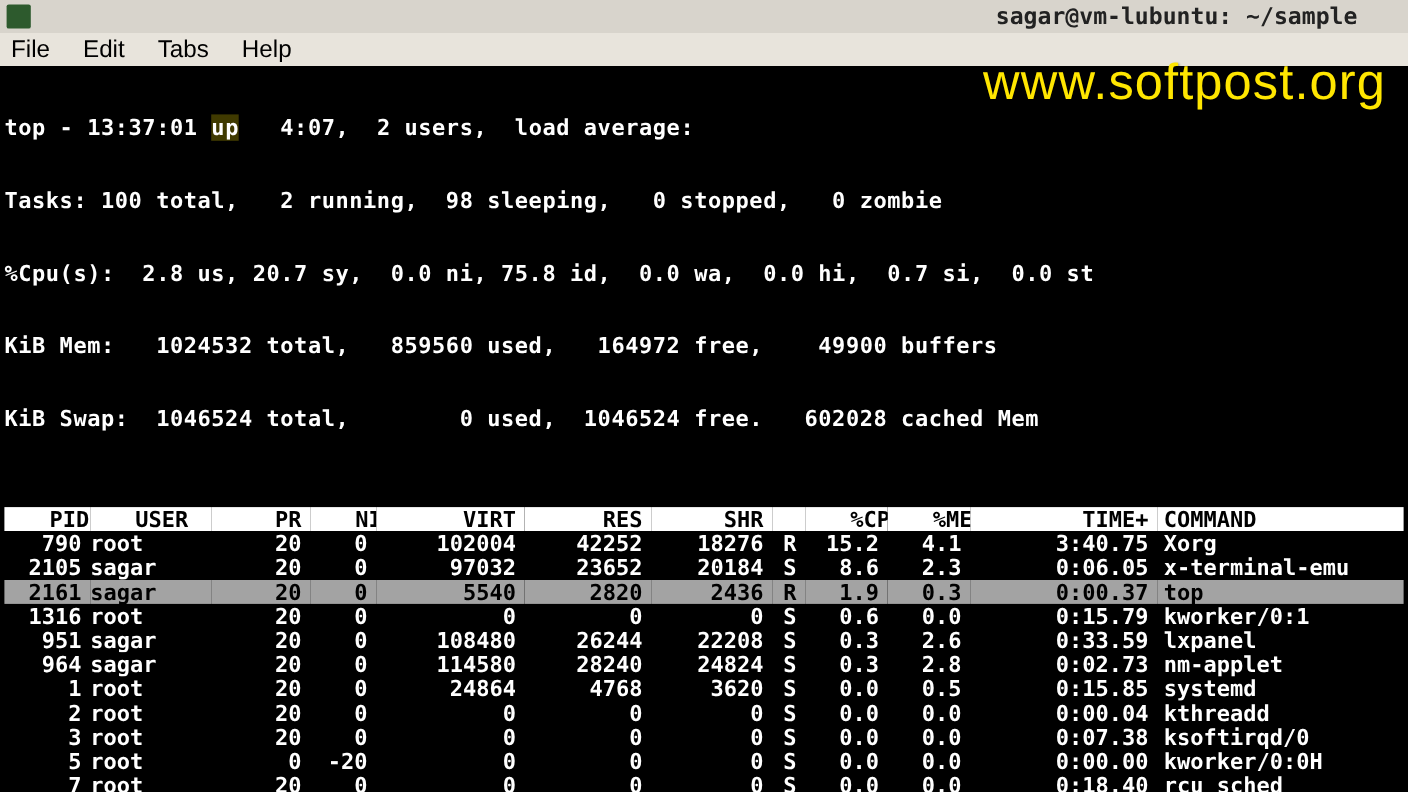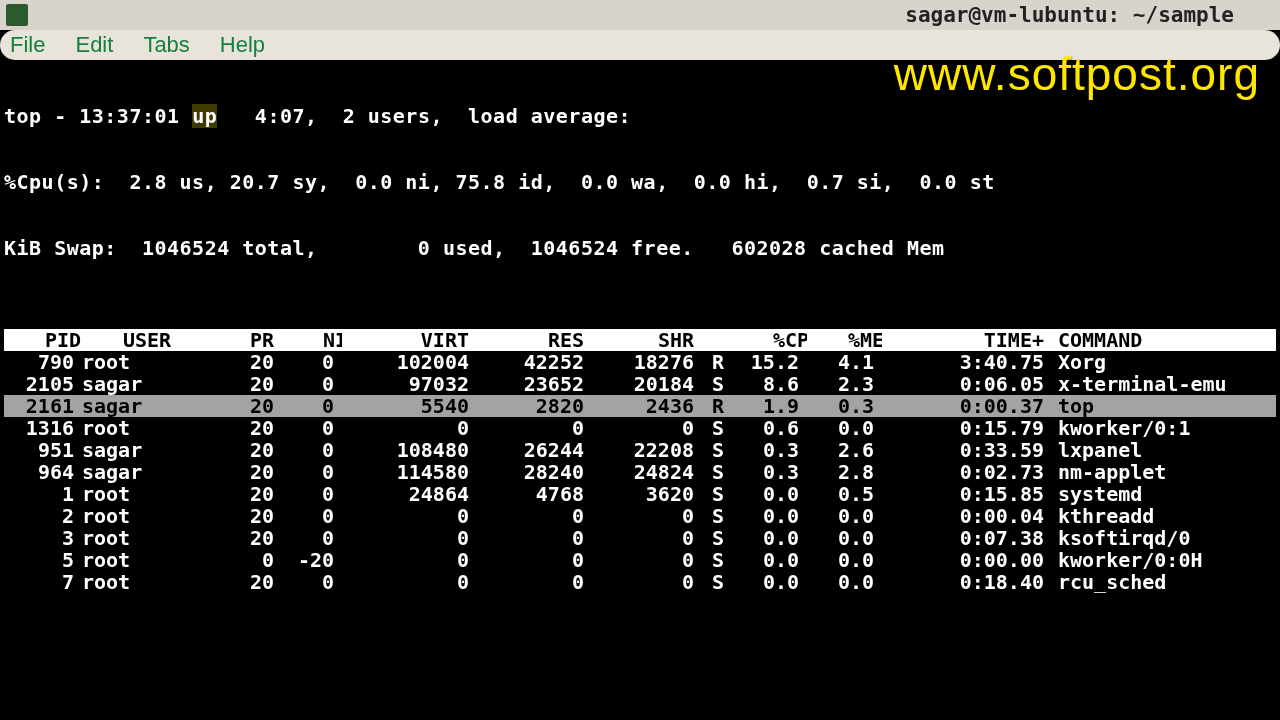--- a/index.html
+++ b/index.html
@@ -44,22 +44,21 @@
   .menubar {
     background: #e8e4dc;
     height: 30px;
     display: flex;
     align-items: center;
     gap: 30px;
     padding: 0 10px;
     font-family: sans-serif;
     font-size: 22px;
     font-weight: normal;
-    color: #15803d;
-    border-radius: 15px;
+    color: #000000;
   }
   .menubar span { cursor: pointer; }
   .term {
     background: #000;
     padding: 1px 4px;
     line-height: 22px;
     white-space: pre;
   }
   .summary-line { font-size: 20px; letter-spacing: 0.5px; }
   .watermark {
@@ -123,21 +122,23 @@
 
 <div class="menubar">
   <span>File</span>
   <span>Edit</span>
   <span>Tabs</span>
   <span>Help</span>
 </div>
 
 <div class="term">
   <div class="summary-line"><span>top - 13:37:01 </span><span class="hl-up">up</span><span>   4:07,  2 users,  load average:</span></div>
+  <div class="summary-line">Tasks: 100 total,   2 running,  98 sleeping,   0 stopped,   0 zombie</div>
   <div class="summary-line">%Cpu(s):  2.8 us, 20.7 sy,  0.0 ni, 75.8 id,  0.0 wa,  0.0 hi,  0.7 si,  0.0 st</div>
+  <div class="summary-line">KiB Mem:   1024532 total,   859560 used,   164972 free,    49900 buffers</div>
   <div class="summary-line">KiB Swap:  1046524 total,        0 used,  1046524 free.   602028 cached Mem</div>
 
   <table class="proc">
     <colgroup>
       <col class="c-pid"><col class="c-user"><col class="c-pr"><col class="c-ni">
       <col class="c-virt"><col class="c-res"><col class="c-shr"><col class="c-s">
       <col class="c-cpu"><col class="c-mem"><col class="c-time"><col class="c-cmd">
     </colgroup>
     <thead>
       <tr>

